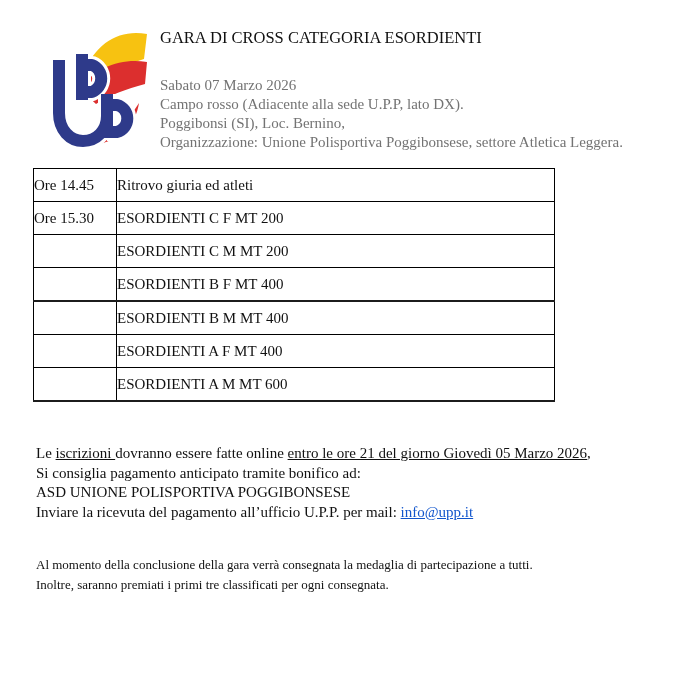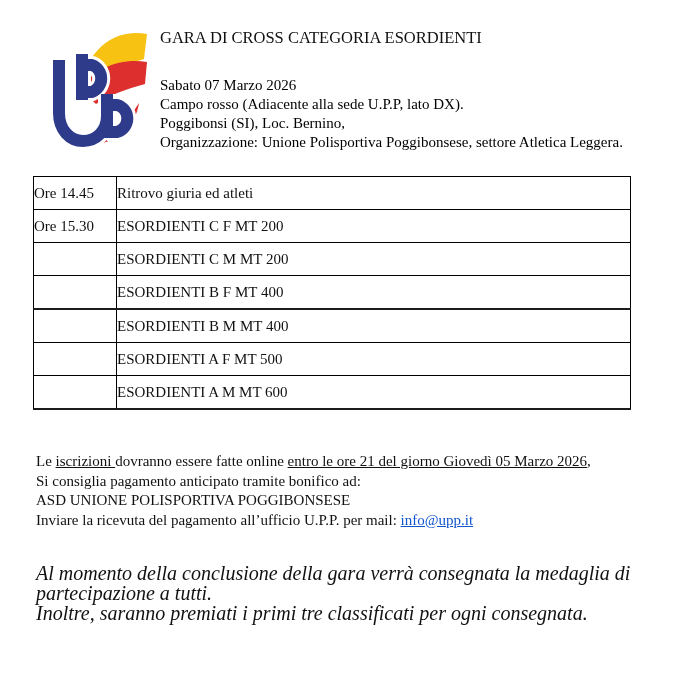--- a/index.html
+++ b/index.html
@@ -8,37 +8,37 @@
     font-family:"Liberation Serif","DejaVu Serif",serif;
     color:#1a1a1a;overflow:hidden;
   }
   .page{position:relative;width:695px;height:691px;background:#fff;}
 
   
   .header{position:relative;height:160px;}
   .logo{position:absolute;left:38px;top:26px;width:112px;height:122px;}
   .htext{position:absolute;left:148px;top:28px;width:520px;margin-left:12px;}
   .title{font-size:16.5px;line-height:19px;margin:0 0 29px 0;font-weight:normal;color:#111;}
-  .hline{font-size:15px;line-height:19px;white-space:nowrap;color:#000000;}
+  .hline{font-size:15px;line-height:19px;white-space:nowrap;color:#737373;}
 
   
   .prog-label{margin:20px 0 0 36px;font-size:15px;line-height:19px;color:#111;}
-  table.prog{border-collapse:collapse;margin:16px 0 0 33px;width:598px;table-layout:fixed;}
+  table.prog{border-collapse:collapse;margin:8px 0 0 33px;width:522px;table-layout:fixed;}
   table.prog td{
     border:1.6px solid #000;height:32px;font-size:15px;color:#111;
     padding:0;vertical-align:middle;background:#fff;
   }
   td.t-time{width:82px;padding-left:9px;}
   td.t-event{padding-left:11px;}
   tr.seam td{border-bottom:2.8px solid #1c1c1c;border-radius:12px;}
   table.prog{border-bottom:2.4px solid #1c1c1c;}
 
   
   .reg{margin:42px 0 0 36px;font-size:15px;line-height:19.5px;color:#111;}
-  .closing{margin:33px 0 0 36px;font-size:20px;line-height:20px;color:#111;font-style:italic;}
+  .closing{margin:33px 0 0 36px;font-size:13px;line-height:20px;color:#111;}
   .u{text-decoration:underline;}
   a.link{color:#1155cc;text-decoration:underline;cursor:pointer;}
 </style>
 </head>
 <body>
 
 <div class="page">
 
   <div class="header">
     <div class="logo">
@@ -94,21 +94,21 @@
       <tr class="seam">
         <td class="t-time"></td>
         <td class="t-event">ESORDIENTI B F MT 400</td>
       </tr>
       <tr>
         <td class="t-time"></td>
         <td class="t-event">ESORDIENTI B M MT 400</td>
       </tr>
       <tr>
         <td class="t-time"></td>
-        <td class="t-event">ESORDIENTI A F MT 500</td>
+        <td class="t-event">ESORDIENTI A F MT 400</td>
       </tr>
       <tr>
         <td class="t-time"></td>
         <td class="t-event">ESORDIENTI A M MT 600</td>
       </tr>
     </tbody>
   </table>
 
   <div class="reg">
     <div><span>Le </span><span class="u">iscrizioni </span><span>dovranno essere fatte online </span><span class="u">entro le ore 21 del giorno Giovedì 05 Marzo 2026</span><span>,</span></div>

